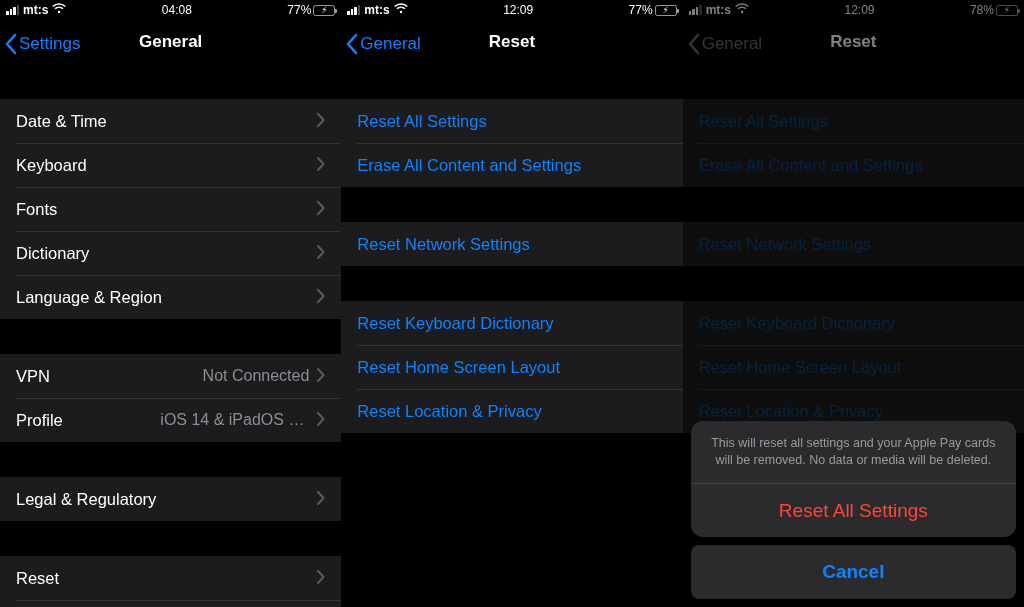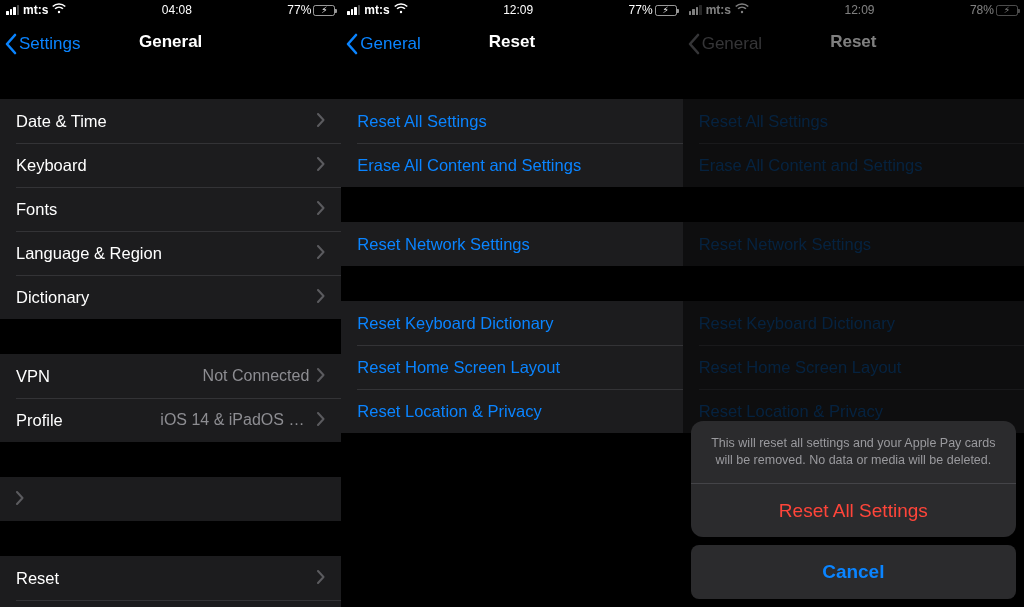--- a/index.html
+++ b/index.html
@@ -233,27 +233,27 @@
               <path d="M1 1l5.5 6L1 13" stroke="currentColor" stroke-width="2" fill="none" stroke-linecap="round" stroke-linejoin="round"></path>
             </svg></span>
         </div>
         <div class="cell">
           <span class="cell-label">Fonts</span>
           <span class="chevron-right"><svg width="8" height="14" viewBox="0 0 8 14">
               <path d="M1 1l5.5 6L1 13" stroke="currentColor" stroke-width="2" fill="none" stroke-linecap="round" stroke-linejoin="round"></path>
             </svg></span>
         </div>
         <div class="cell">
+          <span class="cell-label">Dictionary</span>
+          <span class="chevron-right"><svg width="8" height="14" viewBox="0 0 8 14">
+              <path d="M1 1l5.5 6L1 13" stroke="currentColor" stroke-width="2" fill="none" stroke-linecap="round" stroke-linejoin="round"></path>
+            </svg></span>
+        </div>
+        <div class="cell">
           <span class="cell-label">Language &amp; Region</span>
-          <span class="chevron-right"><svg width="8" height="14" viewBox="0 0 8 14">
-              <path d="M1 1l5.5 6L1 13" stroke="currentColor" stroke-width="2" fill="none" stroke-linecap="round" stroke-linejoin="round"></path>
-            </svg></span>
-        </div>
-        <div class="cell">
-          <span class="cell-label">Dictionary</span>
           <span class="chevron-right"><svg width="8" height="14" viewBox="0 0 8 14">
               <path d="M1 1l5.5 6L1 13" stroke="currentColor" stroke-width="2" fill="none" stroke-linecap="round" stroke-linejoin="round"></path>
             </svg></span>
         </div>
       </div>
       <div class="section-gap"></div>
       <div class="cell-group">
         <div class="cell">
           <span class="cell-label">VPN</span>
           <span class="cell-value">Not Connected</span>
@@ -265,20 +265,21 @@
           <span class="cell-label">Profile</span>
           <span class="cell-value">iOS 14 &amp; iPadOS 14 Beta Softwar…</span>
           <span class="chevron-right"><svg width="8" height="14" viewBox="0 0 8 14">
               <path d="M1 1l5.5 6L1 13" stroke="currentColor" stroke-width="2" fill="none" stroke-linecap="round" stroke-linejoin="round"></path>
             </svg></span>
         </div>
       </div>
       <div class="section-gap"></div>
       <div class="cell-group">
         <div class="cell">
+          <span class="cell-label">Legal &amp; Regulatory</span>
           <span class="chevron-right"><svg width="8" height="14" viewBox="0 0 8 14">
               <path d="M1 1l5.5 6L1 13" stroke="currentColor" stroke-width="2" fill="none" stroke-linecap="round" stroke-linejoin="round"></path>
             </svg></span>
         </div>
       </div>
       <div class="section-gap"></div>
       <div class="cell-group">
         <div class="cell">
           <span class="cell-label">Reset</span>
           <span class="chevron-right"><svg width="8" height="14" viewBox="0 0 8 14">

